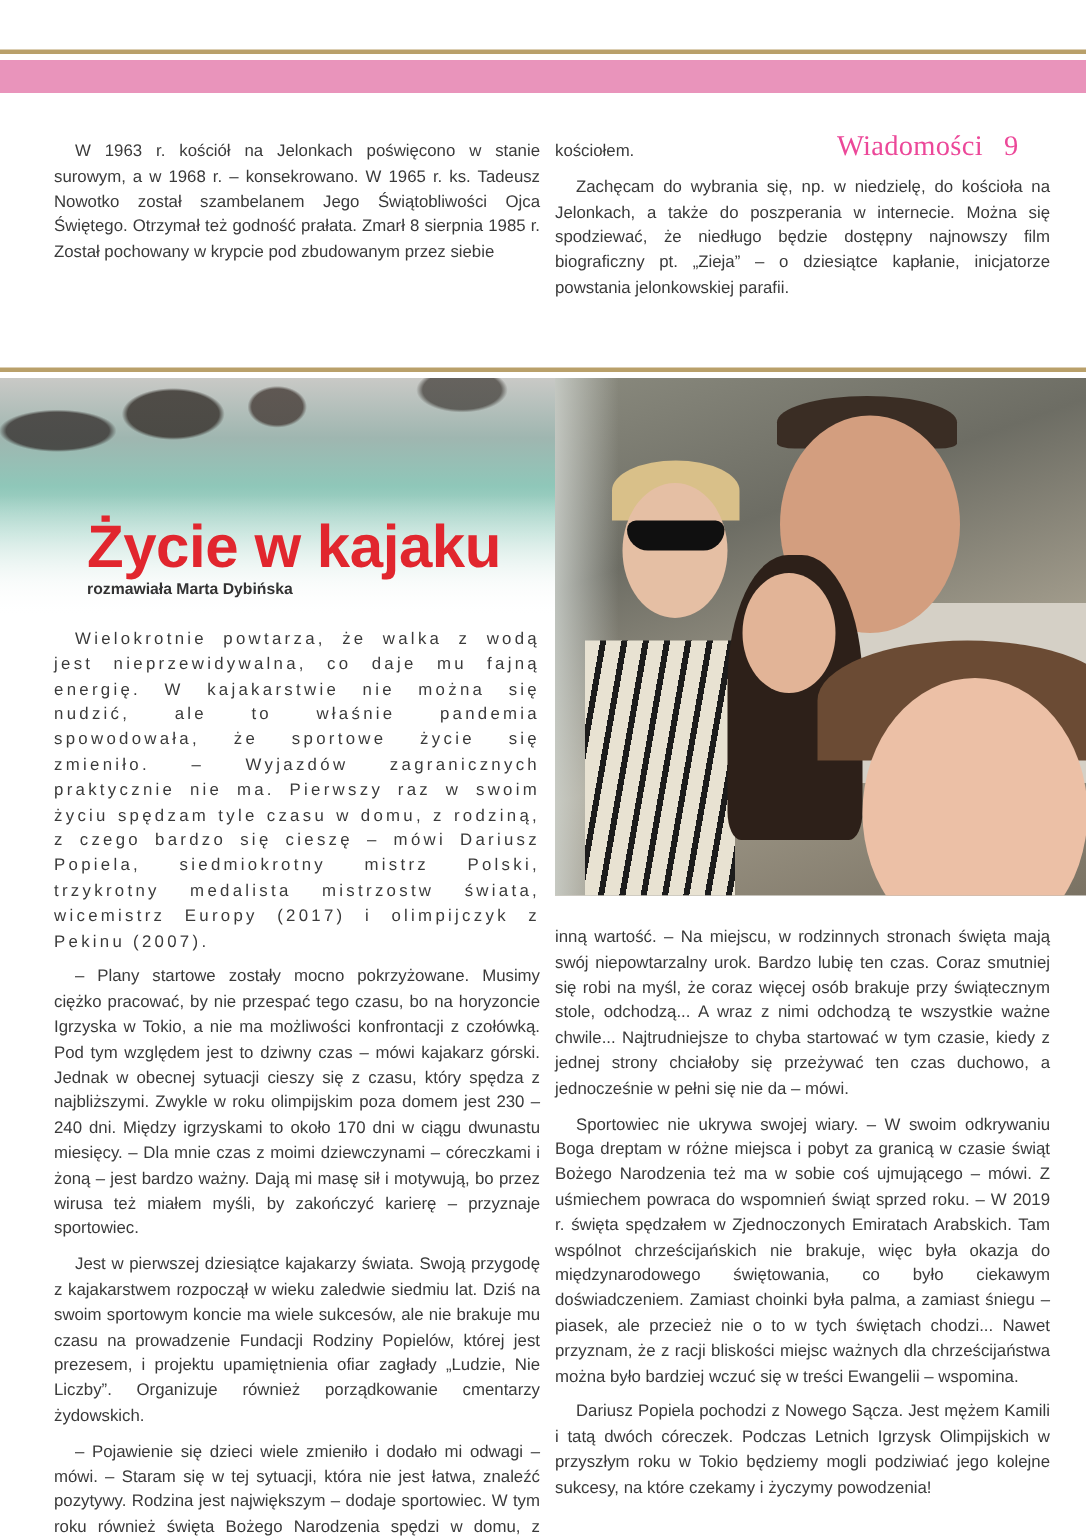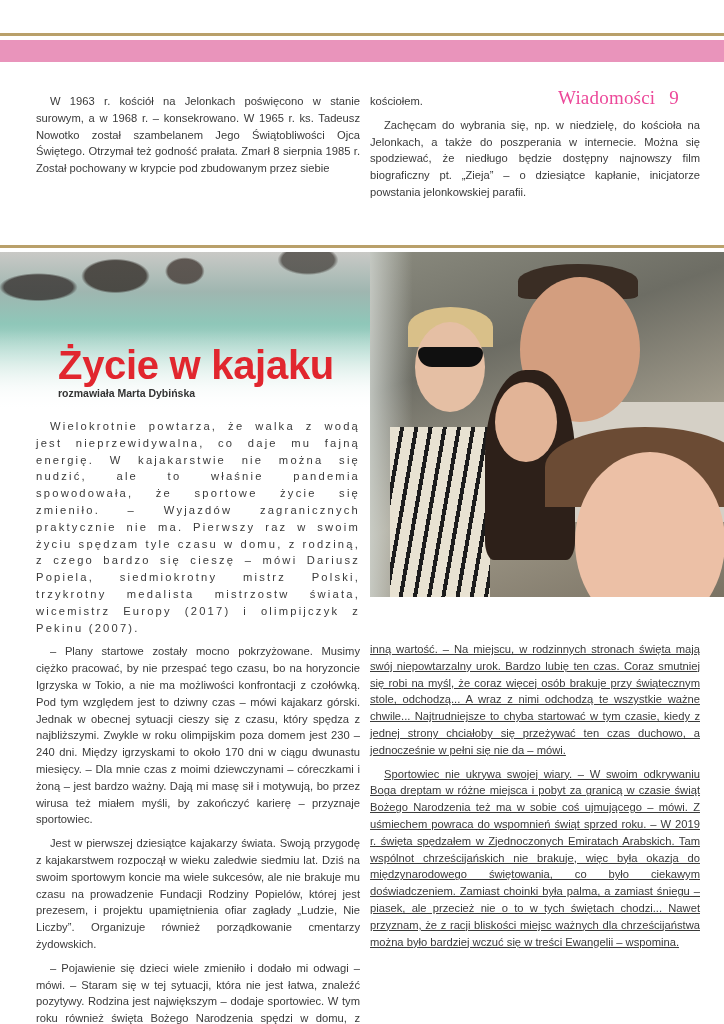--- a/index.html
+++ b/index.html
@@ -48,21 +48,21 @@
   .photo .dress { position: absolute; left: 20px; top: 175px; width: 100px; height: 170px;
     background: repeating-linear-gradient(100deg, #e8e2d2 0 10px, #1c1c1c 10px 14px); }
   .photo .shirt { position: absolute; left: 160px; top: 150px; width: 194px; height: 120px; background: #d5d0c6; }
 
   .title { position: absolute; left: 58px; top: 343px; font-size: 40px; font-weight: bold; color: #e1262e;
            letter-spacing: -0.3px; }
   .byline { position: absolute; left: 58px; top: 387px; font-size: 10.5px; font-weight: bold; color: #333333; }
 
   #body-left { left: 36px; top: 418px; width: 324px; }
   #body-left p.spaced { letter-spacing: 2.2px; }
-  #body-right { left: 370px; top: 641px; width: 330px; text-decoration: underline; }
+  #body-right { left: 370px; top: 617px; width: 330px; }
 </style>
 </head>
 <body>
 
 <div class="gold-rule" id="top-gold"></div>
 <div class="pink-band"></div>
 <div class="running-head">
   <span>Wiadomości</span><span class="pg">9</span>
 </div>
 
@@ -100,13 +100,14 @@
 <div class="col" id="body-left">
   <p class="spaced">Wielokrotnie powtarza, że walka z wodą jest nieprzewidywalna, co daje mu fajną energię. W kajakarstwie nie można się nudzić, ale to właśnie pandemia spowodowała, że sportowe życie się zmieniło. – Wyjazdów zagranicznych praktycznie nie ma. Pierwszy raz w swoim życiu spędzam tyle czasu w domu, z rodziną, z czego bardzo się cieszę – mówi Dariusz Popiela, siedmiokrotny mistrz Polski, trzykrotny medalista mistrzostw świata, wicemistrz Europy (2017) i olimpijczyk z Pekinu (2007).</p>
   <p>– Plany startowe zostały mocno pokrzyżowane. Musimy ciężko pracować, by nie przespać tego czasu, bo na horyzoncie Igrzyska w Tokio, a nie ma możliwości konfrontacji z czołówką. Pod tym względem jest to dziwny czas – mówi kajakarz górski. Jednak w obecnej sytuacji cieszy się z czasu, który spędza z najbliższymi. Zwykle w roku olimpijskim poza domem jest 230 – 240 dni. Między igrzyskami to około 170 dni w ciągu dwunastu miesięcy. – Dla mnie czas z moimi dziewczynami – córeczkami i żoną – jest bardzo ważny. Dają mi masę sił i motywują, bo przez wirusa też miałem myśli, by zakończyć karierę – przyznaje sportowiec.</p>
   <p>Jest w pierwszej dziesiątce kajakarzy świata. Swoją przygodę z kajakarstwem rozpoczął w wieku zaledwie siedmiu lat. Dziś na swoim sportowym koncie ma wiele sukcesów, ale nie brakuje mu czasu na prowadzenie Fundacji Rodziny Popielów, której jest prezesem, i projektu upamiętnienia ofiar zagłady „Ludzie, Nie Liczby”. Organizuje również porządkowanie cmentarzy żydowskich.</p>
   <p>– Pojawienie się dzieci wiele zmieniło i dodało mi odwagi – mówi. – Staram się w tej sytuacji, która nie jest łatwa, znaleźć pozytywy. Rodzina jest największym – dodaje sportowiec. W tym roku również święta Bożego Narodzenia spędzi w domu, z najbliższymi, co jest kolejnym powodem do zadowolenia. – Zawsze starałem się na święta Bożego Narodzenia być w domu. To czas, kiedy zarówno duchowo, jak i rodzinnie ładuję akumulatory. A kiedy było ryzyko nieobecności podczas świąt, to starałem się zabierać najbliższą rodzinę ze sobą – wyjawia. I dodaje, że święta Bożego Narodzenia spędzane w domu mają</p>
 </div>
 
 <div class="col" id="body-right">
   <p class="noindent">inną wartość. – Na miejscu, w rodzinnych stronach święta mają swój niepowtarzalny urok. Bardzo lubię ten czas. Coraz smutniej się robi na myśl, że coraz więcej osób brakuje przy świątecznym stole, odchodzą... A wraz z nimi odchodzą te wszystkie ważne chwile... Najtrudniejsze to chyba startować w tym czasie, kiedy z jednej strony chciałoby się przeżywać ten czas duchowo, a jednocześnie w pełni się nie da – mówi.</p>
   <p>Sportowiec nie ukrywa swojej wiary. – W swoim odkrywaniu Boga dreptam w różne miejsca i pobyt za granicą w czasie świąt Bożego Narodzenia też ma w sobie coś ujmującego – mówi. Z uśmiechem powraca do wspomnień świąt sprzed roku. – W 2019 r. święta spędzałem w Zjednoczonych Emiratach Arabskich. Tam wspólnot chrześcijańskich nie brakuje, więc była okazja do międzynarodowego świętowania, co było ciekawym doświadczeniem. Zamiast choinki była palma, a zamiast śniegu – piasek, ale przecież nie o to w tych świętach chodzi... Nawet przyznam, że z racji bliskości miejsc ważnych dla chrześcijaństwa można było bardziej wczuć się w treści Ewangelii – wspomina.</p>
+  <p>Dariusz Popiela pochodzi z Nowego Sącza. Jest mężem Kamili i tatą dwóch córeczek. Podczas Letnich Igrzysk Olimpijskich w przyszłym roku w Tokio będziemy mogli podziwiać jego kolejne sukcesy, na które czekamy i życzymy powodzenia!</p>
 </div>
 
 </body></html>

